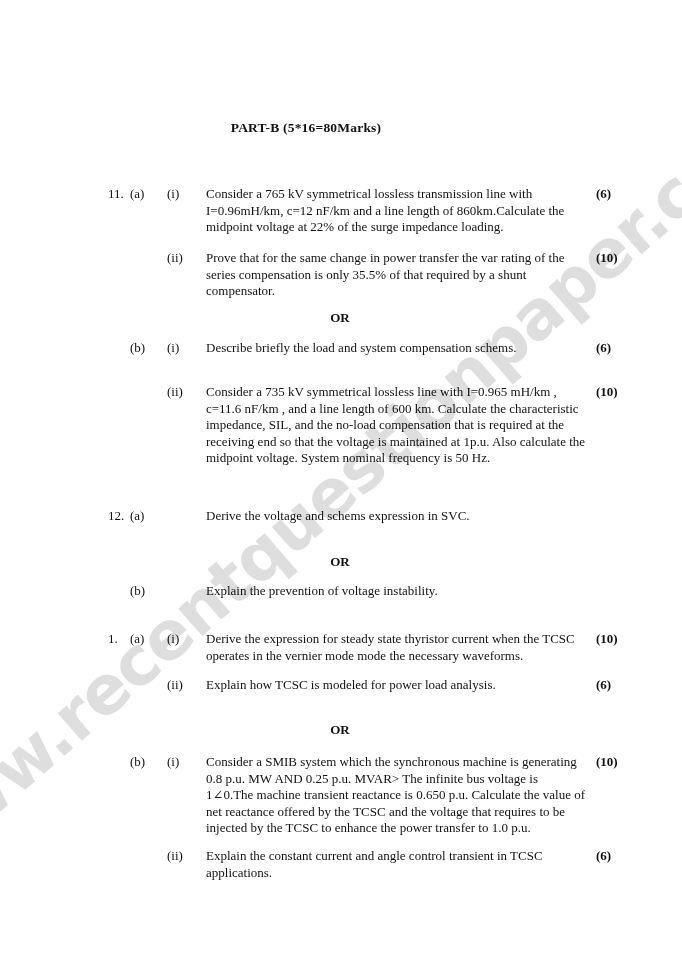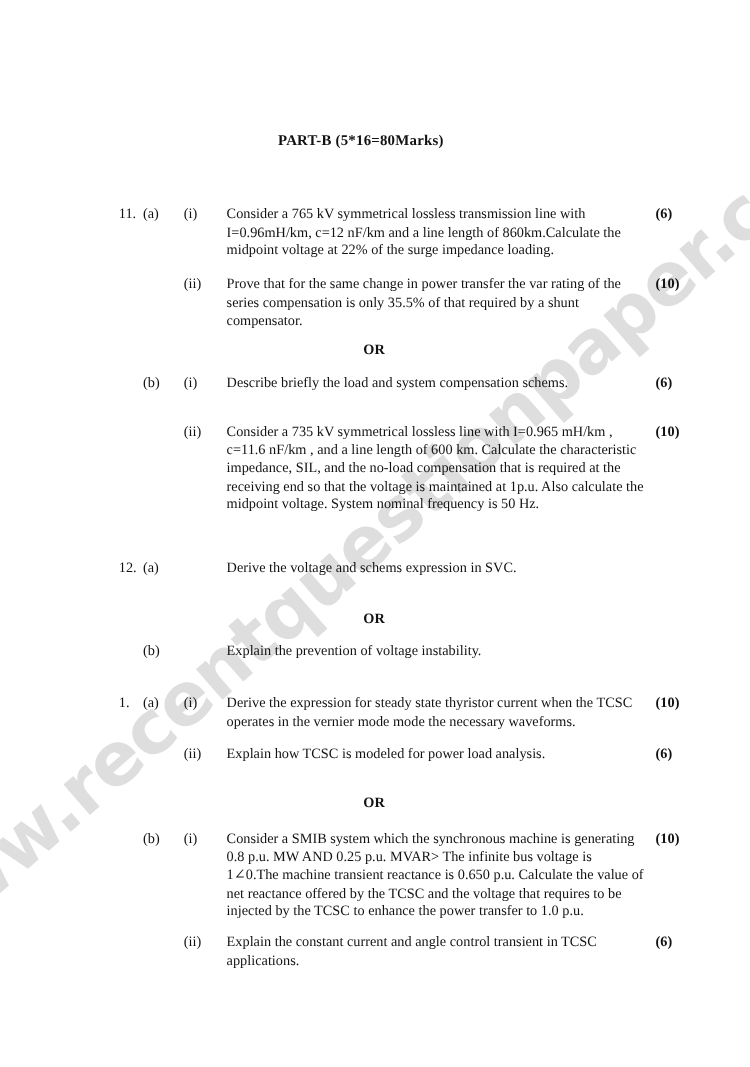--- a/index.html
+++ b/index.html
@@ -44,21 +44,20 @@
   
   .part-title {
     position: absolute;
     left: 0;
     top: 120px;
     width: 612px;
     text-align: center;
     font-weight: 700;
     font-size: 13.5px;
     letter-spacing: 0.2px;
-    padding-left: 22px;
   }
 
   
   .qrow {
     position: absolute;
     left: 0;
     width: 682px;
   }
   .col-num {
     position: absolute;

